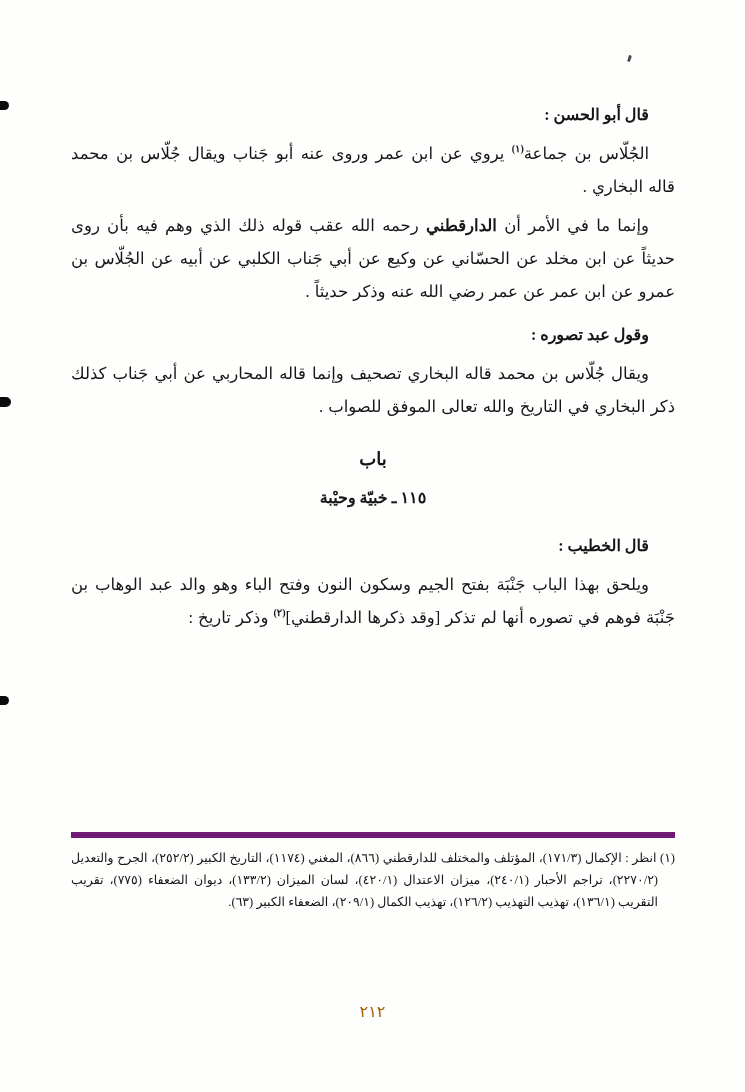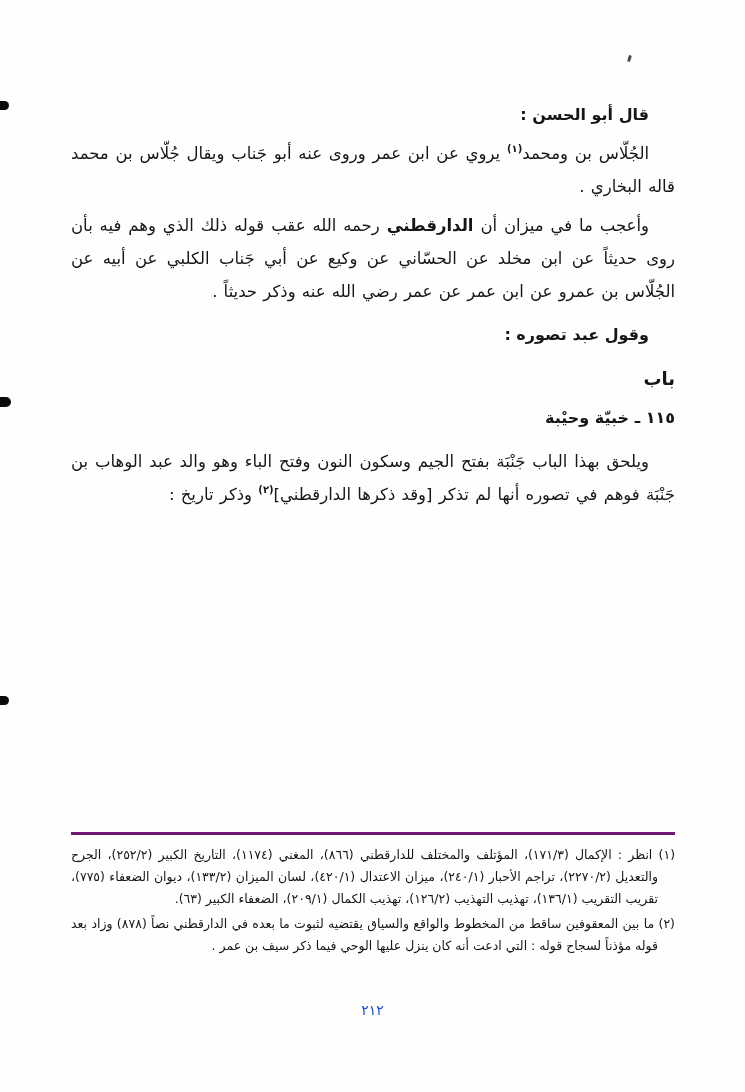--- a/index.html
+++ b/index.html
@@ -16,21 +16,21 @@
     direction: rtl;
   }
 
   .text-block {
     position: absolute;
     top: 88px;
     right: 70px;
     width: 604px;
   }
 
-  p { margin: 0; }
+  p { margin: 0; font-family: Liberation Serif, serif; }
 
   .speaker {
     font-weight: bold;
     font-size: 16px;
     line-height: 33px;
     text-indent: 26px;
     margin-top: 10px;
   }
 
   .body-para {
@@ -45,59 +45,59 @@
   .fn-ref {
     font-size: 10px;
     font-weight: bold;
     line-height: 0;
     vertical-align: 7px;
   }
 
   .bold { font-weight: bold; }
 
   .chapter {
-    text-align: right;
-    margin-top: 10px;
+    text-align: center;
+    margin-top: 18px;
   }
   .bab {
     font-size: 18px;
     font-weight: bold;
     line-height: 36px;
   }
   .chapter-title {
     font-size: 16px;
     font-weight: bold;
     line-height: 42px;
   }
 
   .footnotes {
     position: absolute;
     top: 832px;
     right: 70px;
     width: 604px;
-    border-top: 3px solid #701a75;
+    border-top: 6px solid #701a75;
     padding-top: 9px;
   }
   .footnote {
     font-size: 12.5px;
     line-height: 22px;
     text-align: justify;
     padding-right: 17px;
     text-indent: -17px;
     margin-bottom: 3px;
   }
 
   .page-number {
     position: absolute;
     top: 1002px;
     left: 0;
     width: 100%;
     text-align: center;
-    font-size: 14px;
-    color: #1d4ed8;
+    font-size: 16px;
+    color: #a16207;
   }
 
   .edge-mark {
     position: absolute;
     left: 0;
     background: #0b0b0b;
     border-radius: 0 5px 5px 0;
   }
   .edge-mark.m1 { top: 101px; width: 9px;  height: 9px; }
   .edge-mark.m2 { top: 397px; width: 11px; height: 10px; }
@@ -121,38 +121,39 @@
 
   <span class="edge-mark m1"></span>
   <span class="edge-mark m2"></span>
   <span class="edge-mark m3"></span>
   <span class="speck"></span>
 
   <div class="text-block">
 
     <p class="speaker">قال أبو الحسن :</p>
 
-    <p class="body-para"><span>الجُلّاس بن ومحمد</span><sup class="fn-ref">(١)</sup><span> يروي عن ابن عمر وروى عنه أبو جَناب ويقال جُلّاس بن محمد قاله البخاري .</span></p>
+    <p class="body-para"><span>الجُلّاس بن جماعة</span><sup class="fn-ref">(١)</sup><span> يروي عن ابن عمر وروى عنه أبو جَناب ويقال جُلّاس بن محمد قاله البخاري .</span></p>
 
 
-    <p class="body-para"><span>وأعجب ما في ميزان أن </span><span class="bold">الدارقطني</span><span> رحمه الله عقب قوله ذلك الذي وهم فيه بأن روى حديثاً عن ابن مخلد عن الحسّاني عن وكيع عن أبي جَناب الكلبي عن أبيه عن الجُلّاس بن عمرو عن ابن عمر عن عمر رضي الله عنه وذكر حديثاً .</span></p>
+    <p class="body-para"><span>وإنما ما في الأمر أن </span><span class="bold">الدارقطني</span><span> رحمه الله عقب قوله ذلك الذي وهم فيه بأن روى حديثاً عن ابن مخلد عن الحسّاني عن وكيع عن أبي جَناب الكلبي عن أبيه عن الجُلّاس بن عمرو عن ابن عمر عن عمر رضي الله عنه وذكر حديثاً .</span></p>
 
     <p class="speaker">وقول عبد تصوره :</p>
 
+    <p class="body-para">ويقال جُلّاس بن محمد قاله البخاري تصحيف وإنما قاله المحاربي عن أبي جَناب كذلك ذكر البخاري في التاريخ والله تعالى الموفق للصواب .</p>
 
     <div class="chapter">
       <p class="bab">باب</p>
       <p class="chapter-title">١١٥ ـ خبيّة وحيْبة</p>
     </div>
 
+    <p class="speaker">قال الخطيب :</p>
 
     <p class="body-para"><span>ويلحق بهذا الباب جَنْبَة بفتح الجيم وسكون النون وفتح الباء وهو والد عبد الوهاب بن جَنْبَة فوهم في تصوره أنها لم تذكر [وقد ذكرها الدارقطني]</span><sup class="fn-ref">(٢)</sup><span> وذكر تاريخ :</span></p>
 
   </div>
 
   <div class="footnotes">
     <p class="footnote">(١) انظر : الإكمال (١٧١/٣)، المؤتلف والمختلف للدارقطني (٨٦٦)، المغني (١١٧٤)، التاريخ الكبير (٢٥٢/٢)، الجرح والتعديل (٢٢٧٠/٢)، تراجم الأحبار (٢٤٠/١)، ميزان الاعتدال (٤٢٠/١)، لسان الميزان (١٣٣/٢)، ديوان الضعفاء (٧٧٥)، تقريب التقريب (١٣٦/١)، تهذيب التهذيب (١٢٦/٢)، تهذيب الكمال (٢٠٩/١)، الضعفاء الكبير (٦٣).</p>
-    <p class="footnote">(٢) ما بين المعقوفين ساقط من المخطوط والواقع والسياق يقتضيه لثبوت ما بعده في الدارقطني نصاً (٨٧٨) وزاد بعد قوله مؤذناً لسجاح قوله : التي ادعت أنه كان ينزل عليها الوحي فيما ذكر سيف بن عمر .</p>
   </div>
 
   <div class="page-number">٢١٢</div>
 
 </div>
 
 </body></html>

